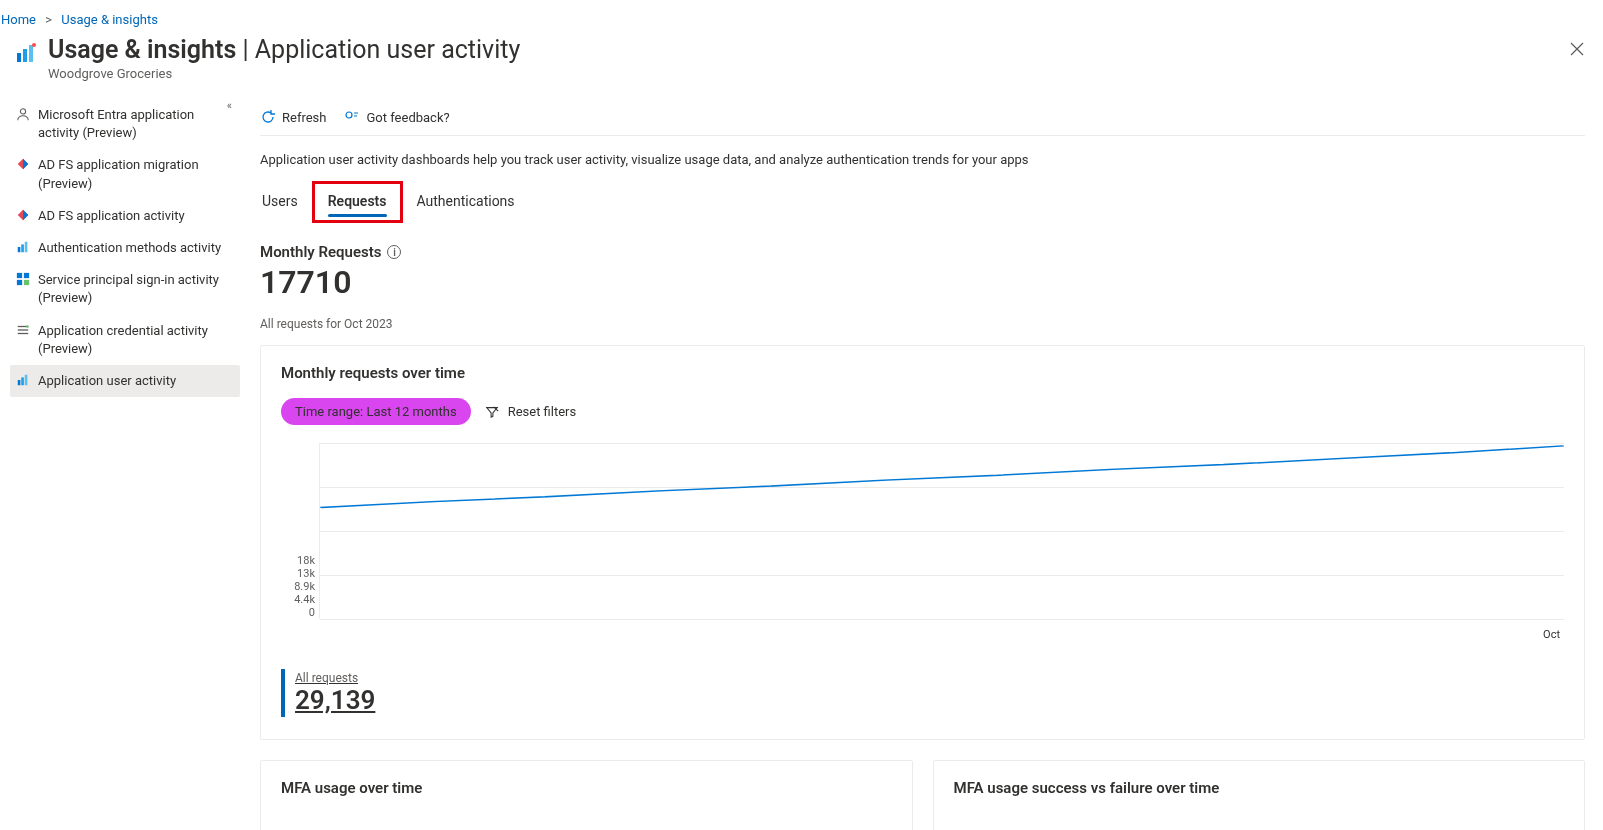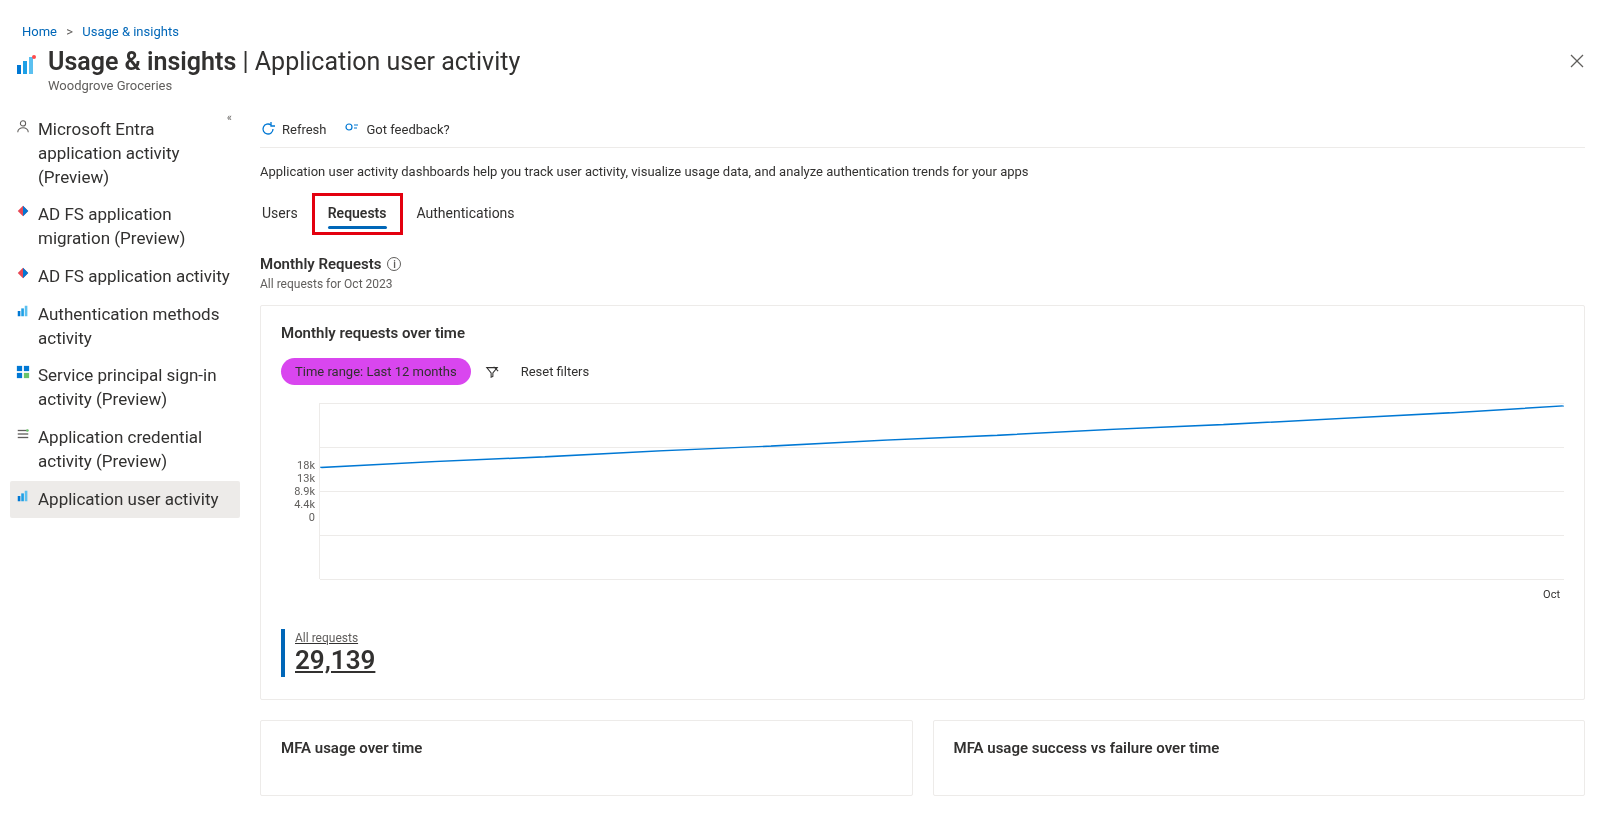--- a/index.html
+++ b/index.html
@@ -9,23 +9,22 @@
     color: #323130;
     background: #fff;
     width: 1603px;
     height: 830px;
     overflow: hidden;
   }
   a { text-decoration: none; }
 
   
   .breadcrumb {
-    padding: 12px 14px 8px 22px;
-    font-size: 13px;
-    margin-top: 12px;
+    padding: 12px 14px 8px 1px;
+    font-size: 13px;
   }
   .breadcrumb a { color: #0067b8; }
   .breadcrumb .sep { color: #605e5c; margin: 0 6px; }
 
   
   .page-header {
     padding: 0 24px 18px 14px;
     display: flex;
     align-items: flex-start;
     position: relative;
@@ -78,21 +77,21 @@
     font-weight: 600;
     padding: 18px 4px 8px 4px;
     border-bottom: 1px solid #edebe9;
     margin-bottom: 4px;
   }
   .nav-item {
     display: flex;
     align-items: flex-start;
     padding: 7px 6px 7px 4px;
     cursor: pointer;
-    font-size: 17px;
+    font-size: 13px;
     color: #323130;
     line-height: 1.4;
     border-radius: 2px;
   }
   .nav-item.active { background: #edebe9; }
   .nav-item .nav-icon {
     width: 18px;
     flex-shrink: 0;
     margin-right: 6px;
     display: flex;
@@ -171,21 +170,21 @@
     gap: 6px;
   }
   .kpi-value {
     font-size: 32px;
     font-weight: 600;
     margin-top: 2px;
   }
   .kpi-sub {
     font-size: 12px;
     color: #605e5c;
-    margin-top: 4px;
+    margin-top: 16px;
   }
   .info-icon {
     display: inline-flex;
     width: 14px; height: 14px;
     border: 1px solid #605e5c;
     border-radius: 50%;
     align-items: center; justify-content: center;
     font-size: 10px;
     color: #605e5c;
   }
@@ -211,39 +210,39 @@
   .pill {
     background: #d946ef;
     border-radius: 14px;
     padding: 6px 14px;
     font-size: 13px;
     cursor: pointer;
   }
   .link-btn {
     display: flex;
     align-items: center;
-    gap: 22px;
+    gap: 9px;
     font-size: 13px;
     color: #323130;
     cursor: pointer;
   }
 
   
   .chart-wrap {
     position: relative;
     height: 200px;
     padding-left: 38px;
   }
   .chart-y-ticks {
     position: absolute;
     left: 0; top: 0; bottom: 24px;
     width: 34px;
     display: flex;
     flex-direction: column;
-    justify-content: center;
+    justify-content: flex-end;
     text-align: right;
     font-size: 11px;
     color: #605e5c;
   }
   .chart-plot {
     position: absolute;
     left: 38px; right: 0; top: 0; bottom: 24px;
     border-left: 1px solid #edebe9;
   }
   .chart-plot .gridline {
@@ -419,20 +418,21 @@
         <span class="tab-highlight"></span>
       </div>
       <div class="tab">Authentications</div>
     </div>
 
     <div class="kpi-block">
       <div class="kpi-label">
         <span>Monthly Requests</span>
         <span class="info-icon">i</span>
       </div>
+      <div class="kpi-value">17710</div>
       <div class="kpi-sub">All requests for Oct 2023</div>
     </div>
 
     <div class="card">
       <div class="card-title">Monthly requests over time</div>
       <div class="filter-row">
         <div class="pill">Time range: Last 12 months</div>
         <div class="link-btn">
           <svg width="14" height="14" viewBox="0 0 16 16">
               <path d="M2 3h12l-5 6v4l-2 1v-5z" fill="none" stroke="#323130" stroke-width="1.2"></path>

